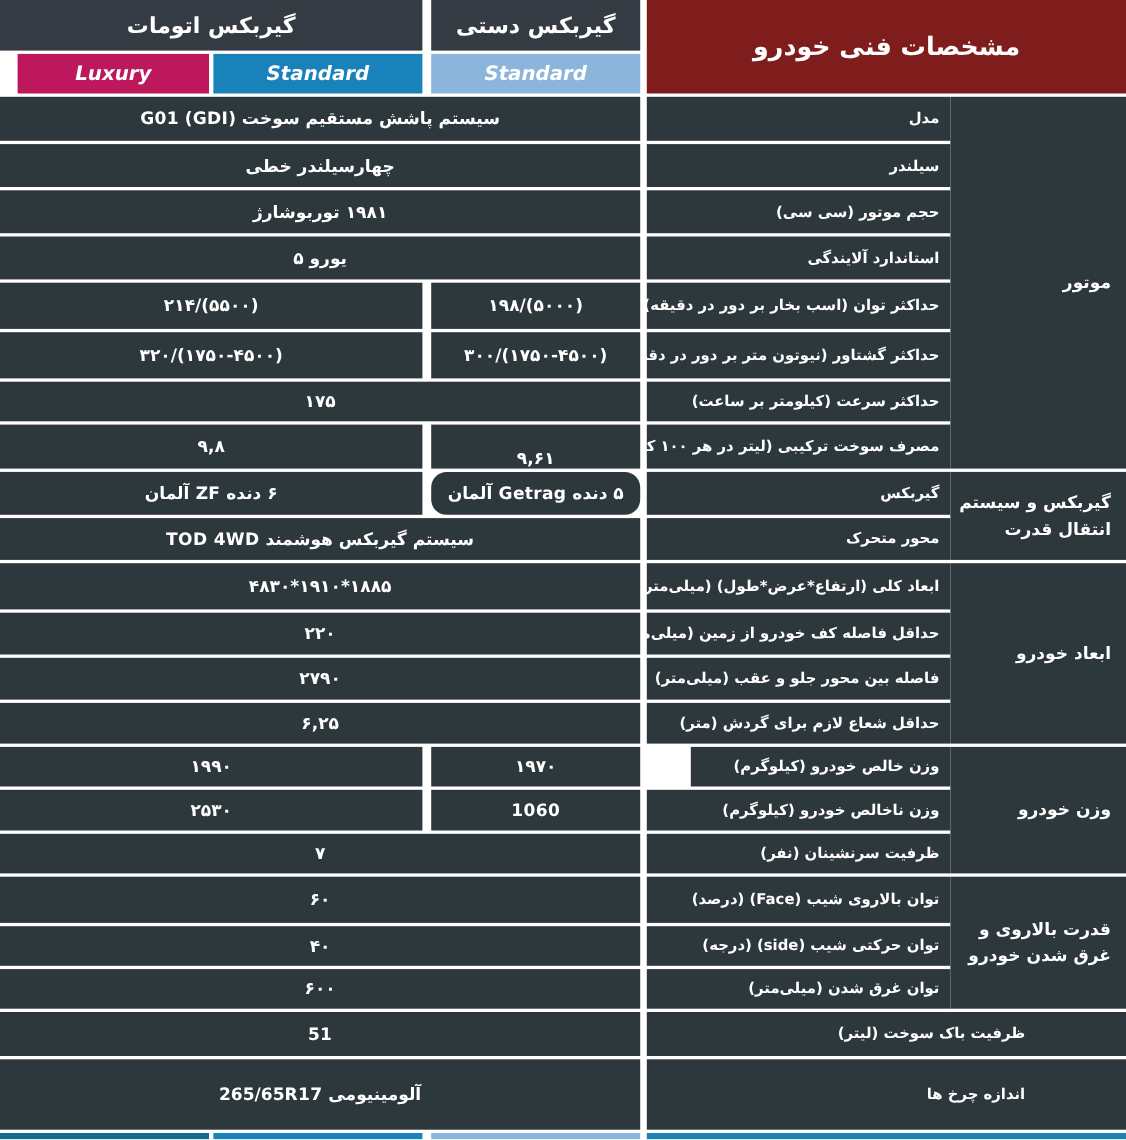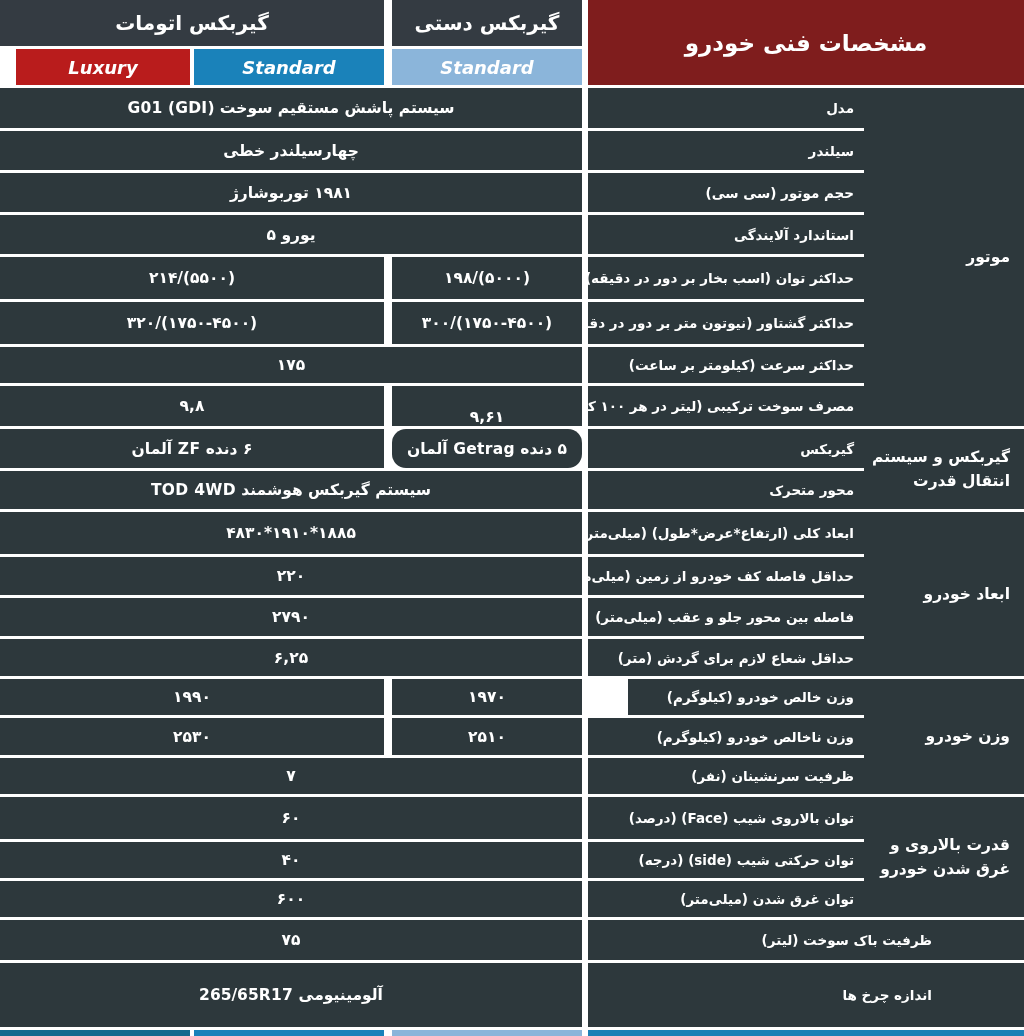--- a/index.html
+++ b/index.html
@@ -15,21 +15,21 @@
   }
   .cell{background:#2d383c;color:#ffffff;display:flex;align-items:center;justify-content:center;font-weight:700;}
   .attr{justify-content:flex-start;padding-right:10px;font-size:13.5px;white-space:nowrap;}
   .attr-wide{padding-right:92px;}
   .cat{justify-content:flex-start;padding-right:14px;font-size:15.5px;text-align:right;line-height:1.55;}
   .val{font-size:15.5px;letter-spacing:.3px;}
   .ltr{direction:ltr;unicode-bidi:isolate;}
   .hdr-dark{background:#343b42;font-size:20px;}
   .hdr-blue{background:#7f1d1d;font-size:23px;}
   .trim{font-size:18px;font-style:italic;}
-  .trim-lux{background:#b91c1c;margin-left:16px;}
+  .trim-lux{background:#be185d;margin-left:16px;}
   .trim-std{background:#1a82ba;}
   .trim-man{background:#8bb5da;}
   .strip{padding:0;}
   .strip-lux{background:#16698e;}
   .strip-std{background:#1a82ba;}
   .strip-man{background:#8bb5da;}
   .strip-hdr{background:#1c80b5;}
 </style>
 </head>
 <body>
@@ -83,21 +83,21 @@
     </div>
   <div class="cell val" style="grid-column:4/9;grid-row:14/15;">۲۲۰</div>
   <div class="cell val" style="grid-column:4/9;grid-row:15/16;">۲۷۹۰</div>
   <div class="cell val" style="grid-column:4/9;grid-row:16/17;">
       <span class="ltr">۶,۲۵</span>
     </div>
   <div class="cell val" style="grid-column:4/9;grid-row:19/20;">۷</div>
   <div class="cell val" style="grid-column:4/9;grid-row:20/21;">۶۰</div>
   <div class="cell val" style="grid-column:4/9;grid-row:21/22;">۴۰</div>
   <div class="cell val" style="grid-column:4/9;grid-row:22/23;">۶۰۰</div>
-  <div class="cell val" style="grid-column:4/9;grid-row:23/24;">۷۵</div>
+  <div class="cell val" style="grid-column:4/9;grid-row:23/24;">51</div>
   <div class="cell val" style="grid-column:4/9;grid-row:24/25;">آلومینیومی 265/65R17</div>
 
   <div class="cell val" style="grid-column:6/9;grid-row:7/8;">
       <span class="ltr">۲۱۴/(۵۵۰۰)</span>
     </div>
   <div class="cell val" style="grid-column:4/5;grid-row:7/8;">
       <span class="ltr">۱۹۸/(۵۰۰۰)</span>
     </div>
 
   <div class="cell val" style="grid-column:6/9;grid-row:8/9;">
@@ -114,20 +114,20 @@
       <span class="ltr">۹,۶۱</span>
     </div>
 
   <div class="cell val" style="grid-column:6/9;grid-row:11/12;">۶ دنده ZF آلمان</div>
   <div class="cell val" style="grid-column:4/5;grid-row:11/12;border-radius:14px;">۵ دنده Getrag آلمان</div>
 
   <div class="cell val" style="grid-column:6/9;grid-row:17/18;">۱۹۹۰</div>
   <div class="cell val" style="grid-column:4/5;grid-row:17/18;">۱۹۷۰</div>
 
   <div class="cell val" style="grid-column:6/9;grid-row:18/19;">۲۵۳۰</div>
-  <div class="cell val" style="grid-column:4/5;grid-row:18/19;">۲۵۱۰</div>
+  <div class="cell val" style="grid-column:4/5;grid-row:18/19;">1060</div>
 
   <div class="strip strip-lux" style="grid-column:8/9;grid-row:25/26;"></div>
   <div class="strip strip-std" style="grid-column:6/7;grid-row:25/26;"></div>
   <div class="strip strip-man" style="grid-column:4/5;grid-row:25/26;"></div>
   <div class="strip strip-hdr" style="grid-column:1/3;grid-row:25/26;"></div>
 
 </div>
 
 </body></html>

